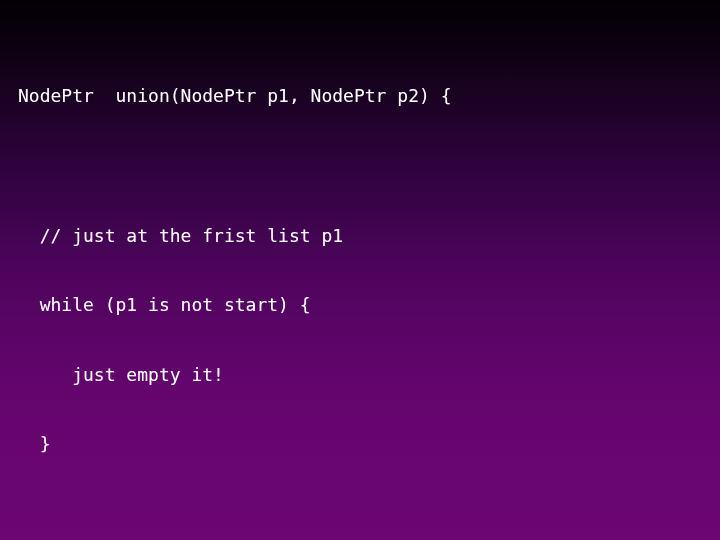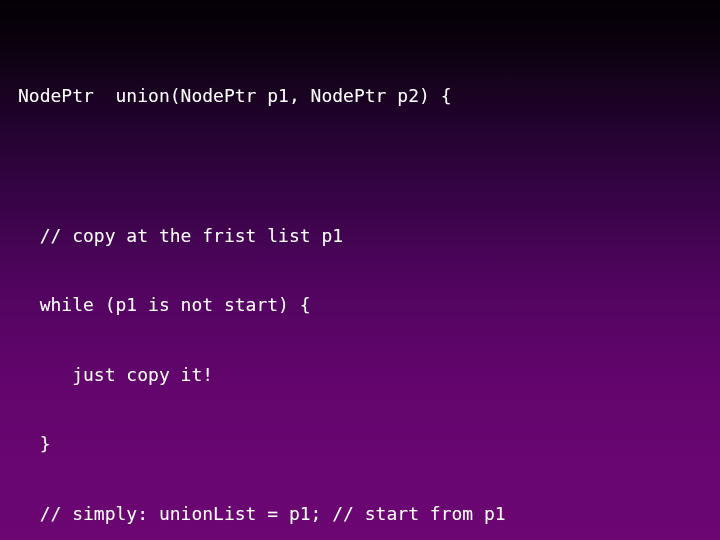--- a/index.html
+++ b/index.html
@@ -60,25 +60,24 @@
   }
 </style>
 </head>
 <body>
 
 <div id="slide">
 
   <div id="code-block">
     <span class="code-line">NodePtr  union(NodePtr p1, NodePtr p2) {</span>
     <span class="code-line blank"></span>
-    <span class="code-line">  // copy at the frist list p1</span>
+    <span class="code-line">  // just at the frist list p1</span>
     <span class="code-line">  while (p1 is not start) {</span>
-    <span class="code-line">     just copy it!</span>
+    <span class="code-line">     just empty it!</span>
     <span class="code-line">  }</span>
-    <span class="code-line">  // simply: unionList = p1; // start from p1</span>
     
     
     
     
     
     
     
     
     
     

